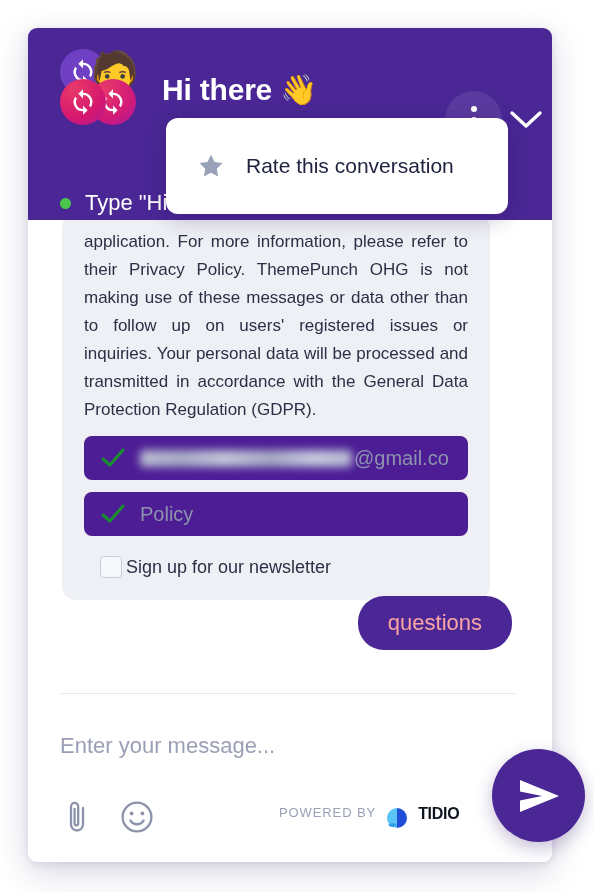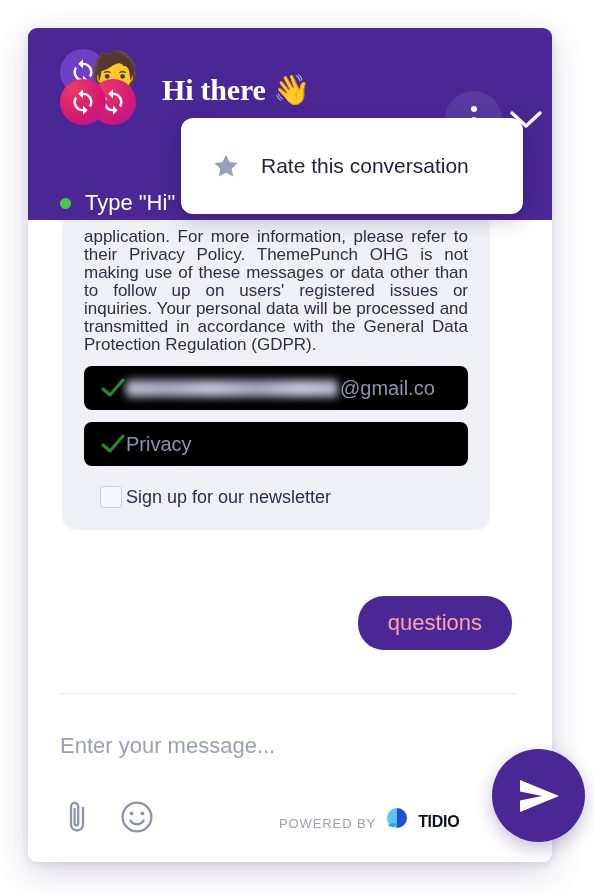--- a/index.html
+++ b/index.html
@@ -77,21 +77,20 @@
 
   #header-title {
     position: absolute;
     left: 134px;
     top: 44px;
     font-size: 30px;
     font-weight: 700;
     color: #ffffff;
     letter-spacing: -0.2px;
     white-space: nowrap;
-    font-family: Liberation Serif, serif;
   }
   #header-title .wave { font-size: 30px; margin-left: 8px; }
 
   #kebab-button {
     position: absolute;
     left: 417px;
     top: 63px;
     width: 57px; height: 57px;
     border-radius: 50%;
     background: rgba(255,255,255,0.09);
@@ -133,21 +132,21 @@
   }
   #status-text {
     font-size: 22px;
     color: #ffffff;
     white-space: nowrap;
   }
 
   
   #rate-dropdown {
     position: absolute;
-    left: 153px;
+    left: 138px;
     top: 90px;
     width: 342px;
     height: 96px;
     background: #ffffff;
     border-radius: 12px;
     box-shadow: 0 6px 22px rgba(30, 10, 70, 0.22);
     display: flex;
     align-items: center;
     padding-left: 30px;
     gap: 20px;
@@ -175,35 +174,36 @@
     position: absolute;
     left: 34px;
     top: -6px;
     width: 428px;
     background: #eff0f5;
     border-radius: 14px;
     padding: 14px 22px 18px 22px;
   }
   #bot-text {
     font-size: 17px;
-    line-height: 18px;
+    line-height: 28px;
     color: #2c2f45;
     text-align: justify;
     text-justify: inter-word;
   }
 
   .field-row {
     position: relative;
     margin: 12px 0 0 0;
     height: 44px;
-    background: #000000;
+    background: #4c1d95;
     border-radius: 8px;
     display: flex;
     align-items: center;
     padding-left: 16px;
+    gap: 14px;
     overflow: hidden;
   }
   .check-mark { flex: 0 0 auto; }
   .field-value {
     font-size: 20px;
     color: #8e93ad;
     white-space: nowrap;
   }
   #email-field .field-value { position: relative; }
   #email-redacted {
@@ -280,21 +280,21 @@
     top: 106px;
     display: flex;
     gap: 30px;
     align-items: center;
   }
   #powered-by {
     position: absolute;
     left: 251px;
     top: 112px;
     display: flex;
-    align-items: flex-end;
+    align-items: flex-start;
     gap: 8px;
   }
   #powered-by-label {
     font-size: 13px;
     letter-spacing: 0.9px;
     color: #9aa0b6;
   }
   #tidio-wordmark {
     font-size: 16px;
     font-weight: 700;
@@ -383,21 +383,21 @@
           </svg>
           <span class="field-value">
             <span id="email-redacted"></span><span>@gmail.co</span>
           </span>
         </div>
 
         <div class="field-row" id="name-field">
           <svg class="check-mark" width="26" height="22" viewBox="0 0 26 22" aria-hidden="true">
             <path d="M3 12 L10 18 L23 3" fill="none" stroke="#1a8f2e" stroke-width="3" stroke-linecap="round" stroke-linejoin="round"></path>
           </svg>
-          <span class="field-value">Privacy</span>
+          <span class="field-value">Policy</span>
         </div>
 
         <div id="newsletter-row">
           <span id="newsletter-checkbox"></span>
           <span id="newsletter-label">Sign up for our newsletter</span>
         </div>
       </div>
 
       <div id="user-bubble">
         <span id="user-bubble-text">questions</span>

